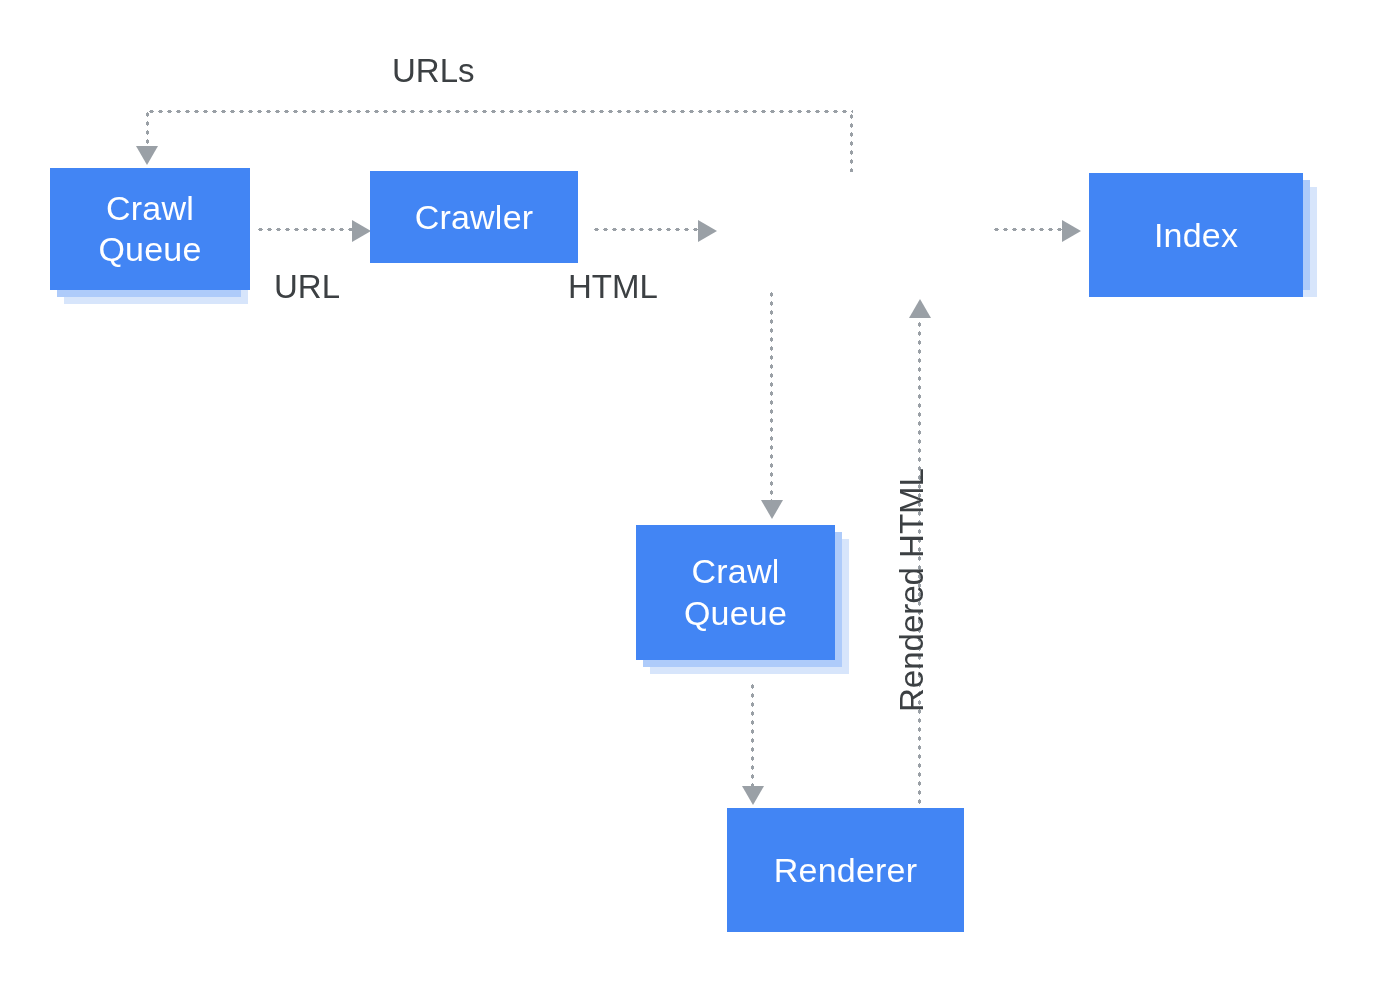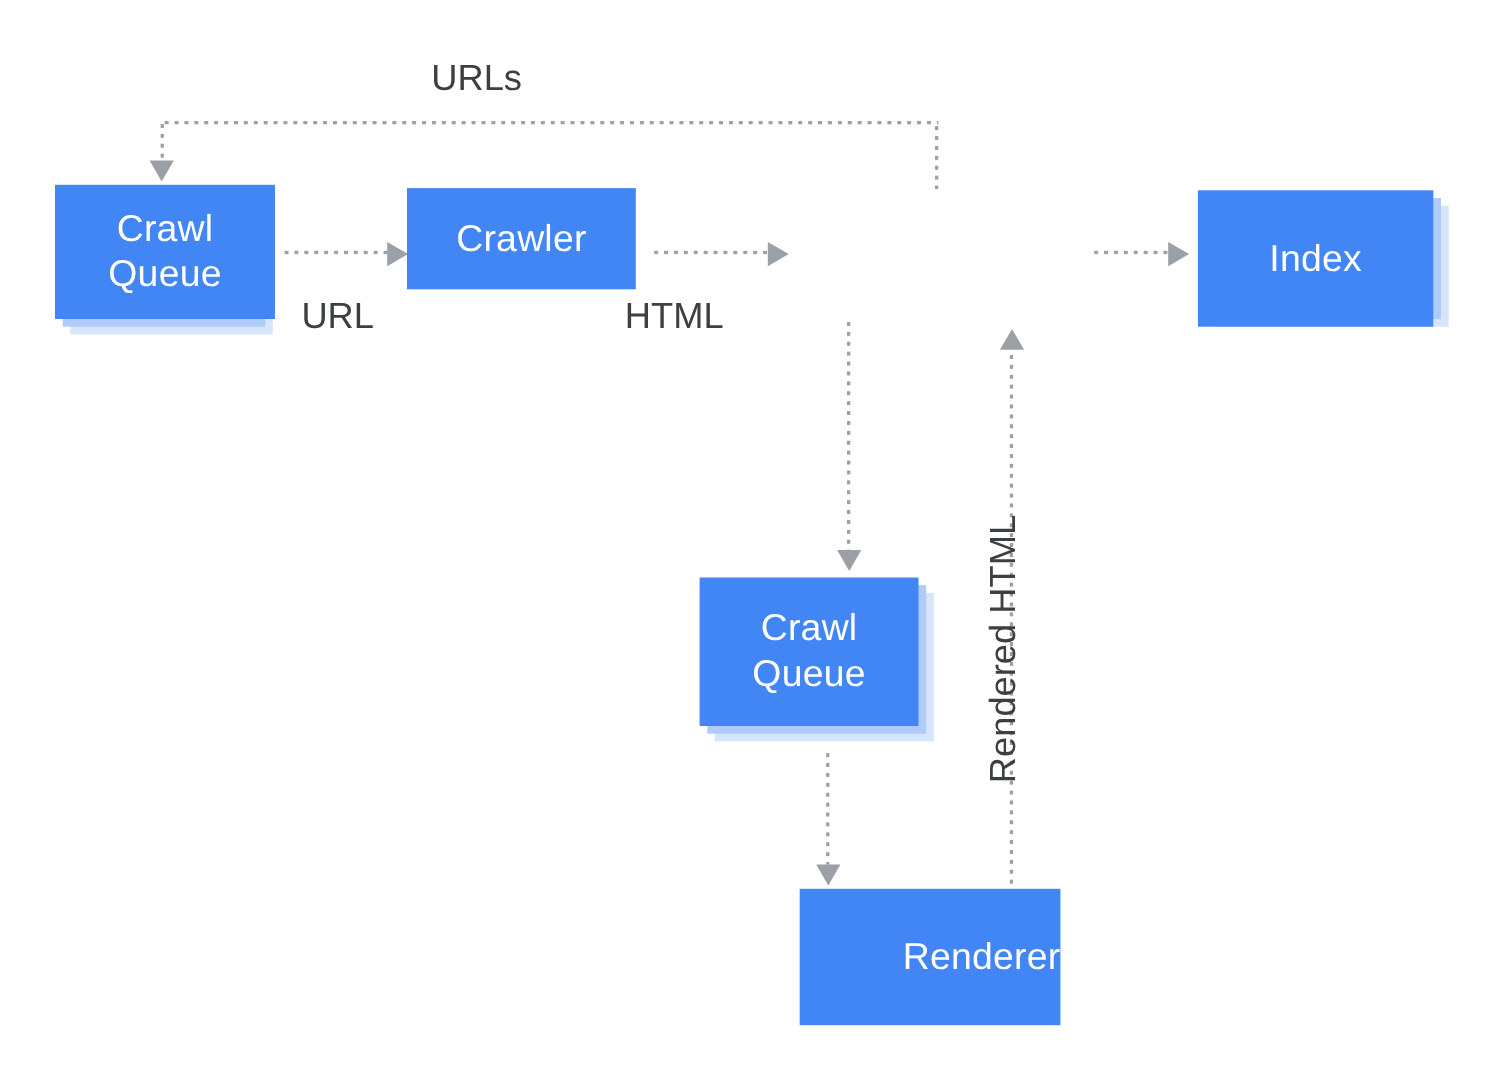--- a/index.html
+++ b/index.html
@@ -151,21 +151,21 @@
   <div class="node two-line" style="left:636px; top:525px; width:199px; height:135px;">
     <span>
       <span>Crawl</span><br>
       <span>Queue</span>
     </span>
   </div>
 
   <div class="vline" style="left:751px; top:682px; height:104px;"></div>
   <div class="arrow down" style="left:742px; top:786px;"></div>
 
-  <div class="node" style="left:727px; top:808px; width:237px; height:124px;justify-content:flex-end;">
+  <div class="node" style="left:727px; top:808px; width:237px; height:124px;">
     <span>Renderer</span>
   </div>
 
   <div class="vline" style="left:918px; top:320px; height:488px;"></div>
   <div class="arrow up" style="left:909px; top:299px;"></div>
   <div class="edge-label rot" style="left:895px; top:712px;">Rendered HTML</div>
 
 </div>
 
 </body></html>

